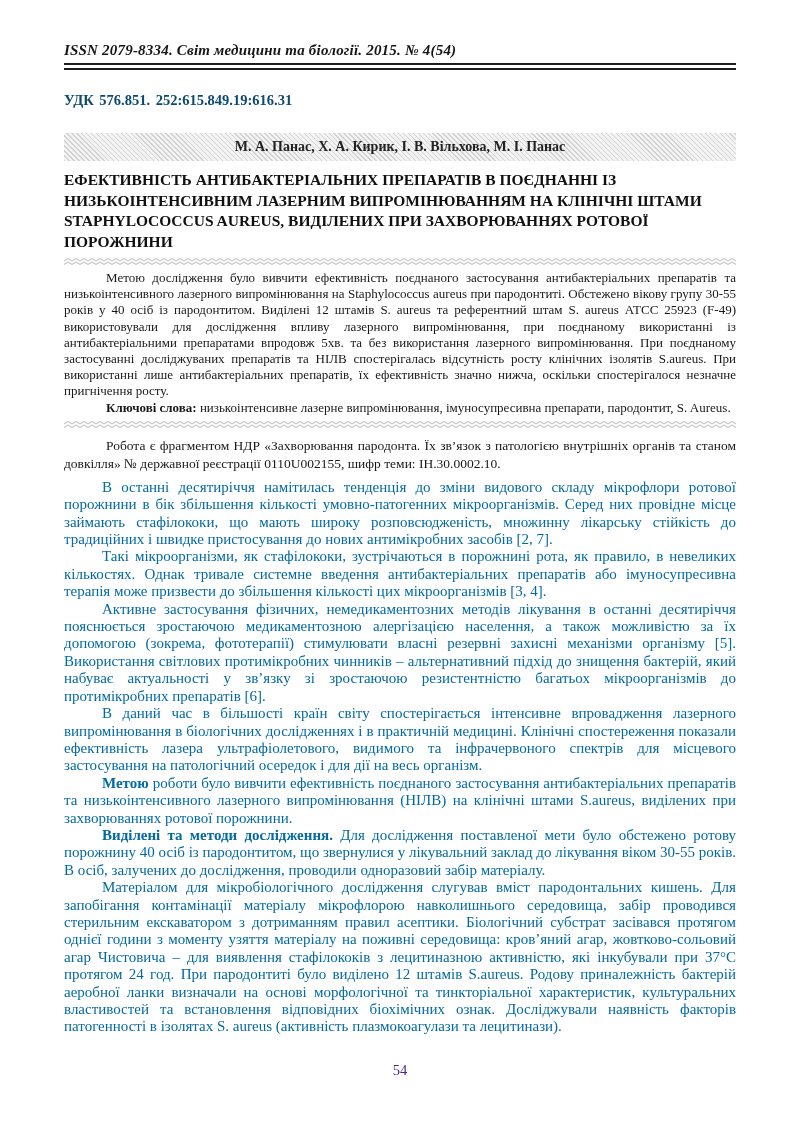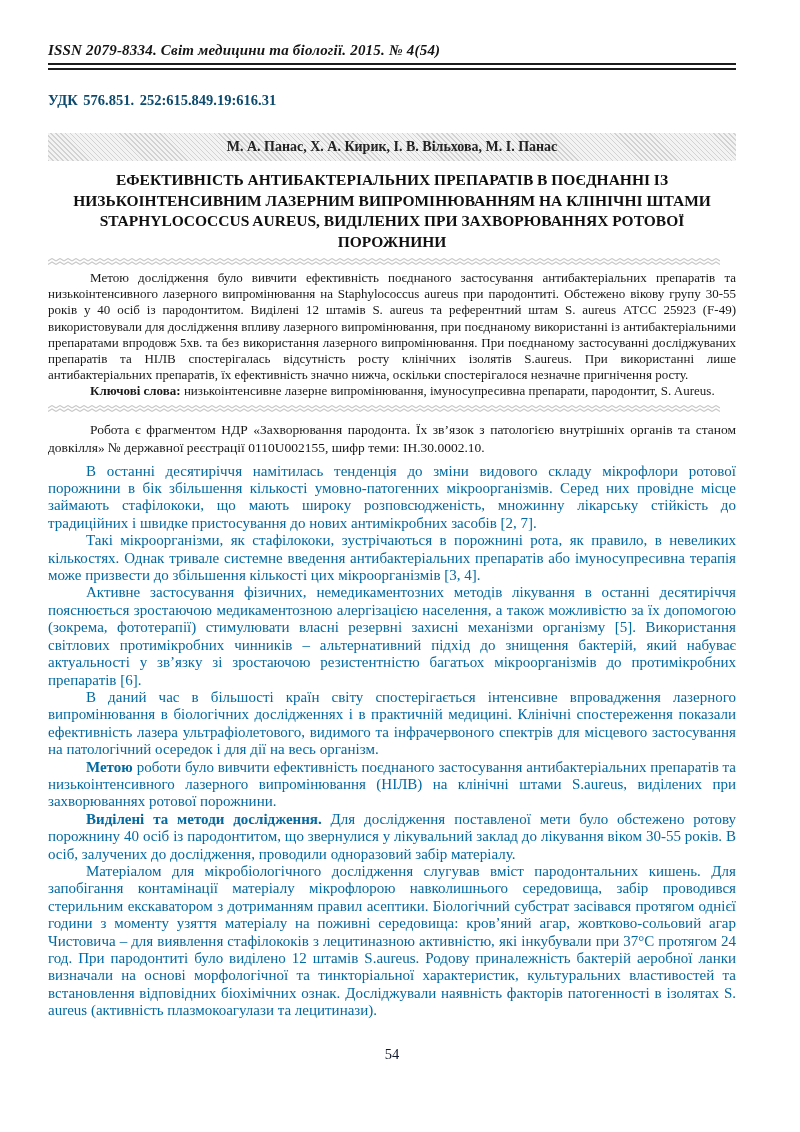--- a/index.html
+++ b/index.html
@@ -11,21 +11,21 @@
     width: 800px;
     height: 1132px;
     overflow: hidden;
     font-family: "Liberation Serif", "DejaVu Serif", serif;
     color: #1a1a1a;
   }
   .page {
     box-sizing: border-box;
     width: 800px;
     height: 1132px;
-    padding: 42px 64px 0 48px;
+    padding: 42px 64px 0 64px;
     position: relative;
   }
 
   
   .issn-line {
     font-size: 15px;
     font-weight: bold;
     font-style: italic;
     letter-spacing: 0.2px;
     color: #151515;
@@ -62,21 +62,20 @@
     background: repeating-linear-gradient(
       45deg,
       #d2d2d2 0px, #d2d2d2 1px,
       #f3f3f3 1px, #f3f3f3 3.5px
     );
   }
 
   
   .paper-title {
     margin-top: 9px;
-    text-align: center;
     font-weight: bold;
     font-size: 15.5px;
     line-height: 20.5px;
     color: #101010;
   }
 
   
   .zigzag {
     display: block;
     margin: 6px 0 4px 0;
@@ -120,21 +119,21 @@
     text-indent: 38px;
     color: #0369a1;
   }
   b.lead { font-weight: bold; }
 
   
   .page-number {
     margin-top: 26px;
     text-align: center;
     font-size: 14.5px;
-    color: #0f172a;
+    color: #4c1d95;
   }
 </style>
 </head>
 <body>
 
 <div class="page">
 
   <div class="issn-line">ISSN 2079-8334. Світ медицини та біології. 2015. № 4(54)</div>
   <div class="rule-thin"></div>
   <div class="rule-thick"></div>

